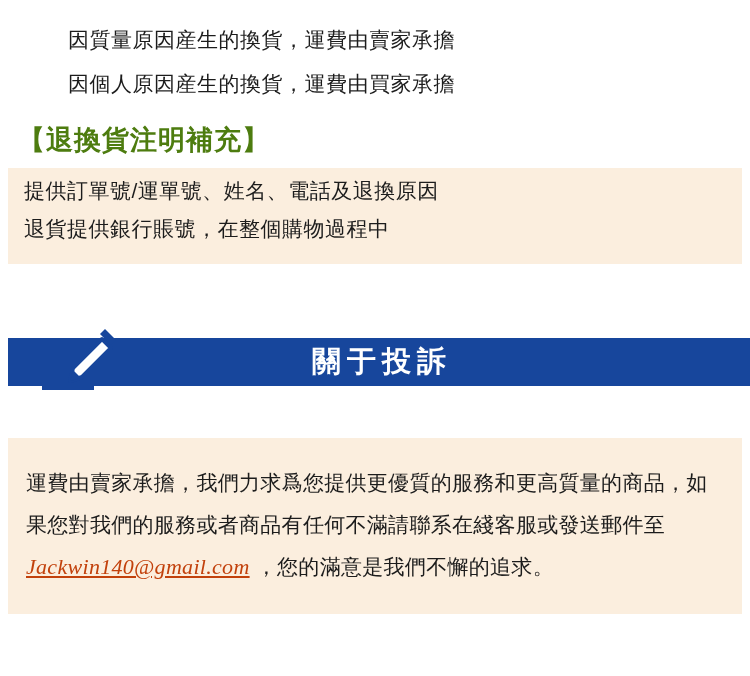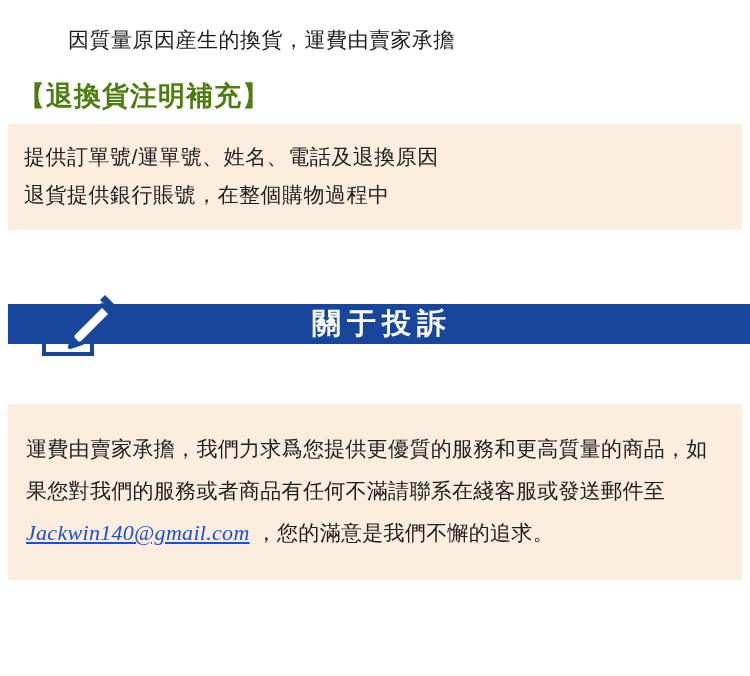--- a/index.html
+++ b/index.html
@@ -40,21 +40,21 @@
     color: #4d7c0f;
     padding-left: 18px;
     margin-top: 16px;
     margin-bottom: 10px;
     letter-spacing: 1px;
   }
 
   
   .note-block {
     background: #fbeede;
-    padding: 14px 0 16px 0;
+    padding: 4px 0 16px 0;
     margin: 0 8px 0 8px;
   }
   .note-line {
     font-size: 21px;
     line-height: 38px;
     color: #1c1c1c;
     padding-left: 16px;
     letter-spacing: 0.5px;
     white-space: nowrap;
   }
@@ -63,21 +63,21 @@
   .banner-wrap {
     position: relative;
     margin-top: 52px;
     height: 92px;
   }
   .banner-bar {
     position: absolute;
     left: 8px;
     right: 0;
     top: 22px;
-    height: 40px;
+    height: 48px;
     background: #17469c;
     display: flex;
     align-items: center;
     justify-content: center;
   }
   .banner-title {
     color: #ffffff;
     font-size: 29px;
     font-weight: bold;
     letter-spacing: 6px;
@@ -98,34 +98,35 @@
     margin: 30px 8px 0 8px;
     padding: 24px 18px 26px 18px;
   }
   .bottom-text {
     font-size: 21px;
     line-height: 42px;
     color: #1c1c1c;
     letter-spacing: 0.3px;
   }
   .email {
-    color: #1d4ed8;
+    color: #c2410c;
     text-decoration: underline;
     font-family: "Liberation Serif", serif;
     font-style: italic;
     font-size: 22px;
   }
 </style>
 </head>
 <body>
 
 <div class="page">
 
   <div class="top-lines">
     <div class="top-line">因質量原因産生的換貨，運費由賣家承擔</div>
+    <div class="top-line">因個人原因産生的換貨，運費由買家承擔</div>
   </div>
 
   <div class="blue-heading">【退換貨注明補充】</div>
 
   <div class="note-block">
     <div class="note-line">提供訂單號/運單號、姓名、電話及退換原因</div>
     <div class="note-line">退貨提供銀行賬號，在整個購物過程中</div>
   </div>
 
   <div class="banner-wrap">

